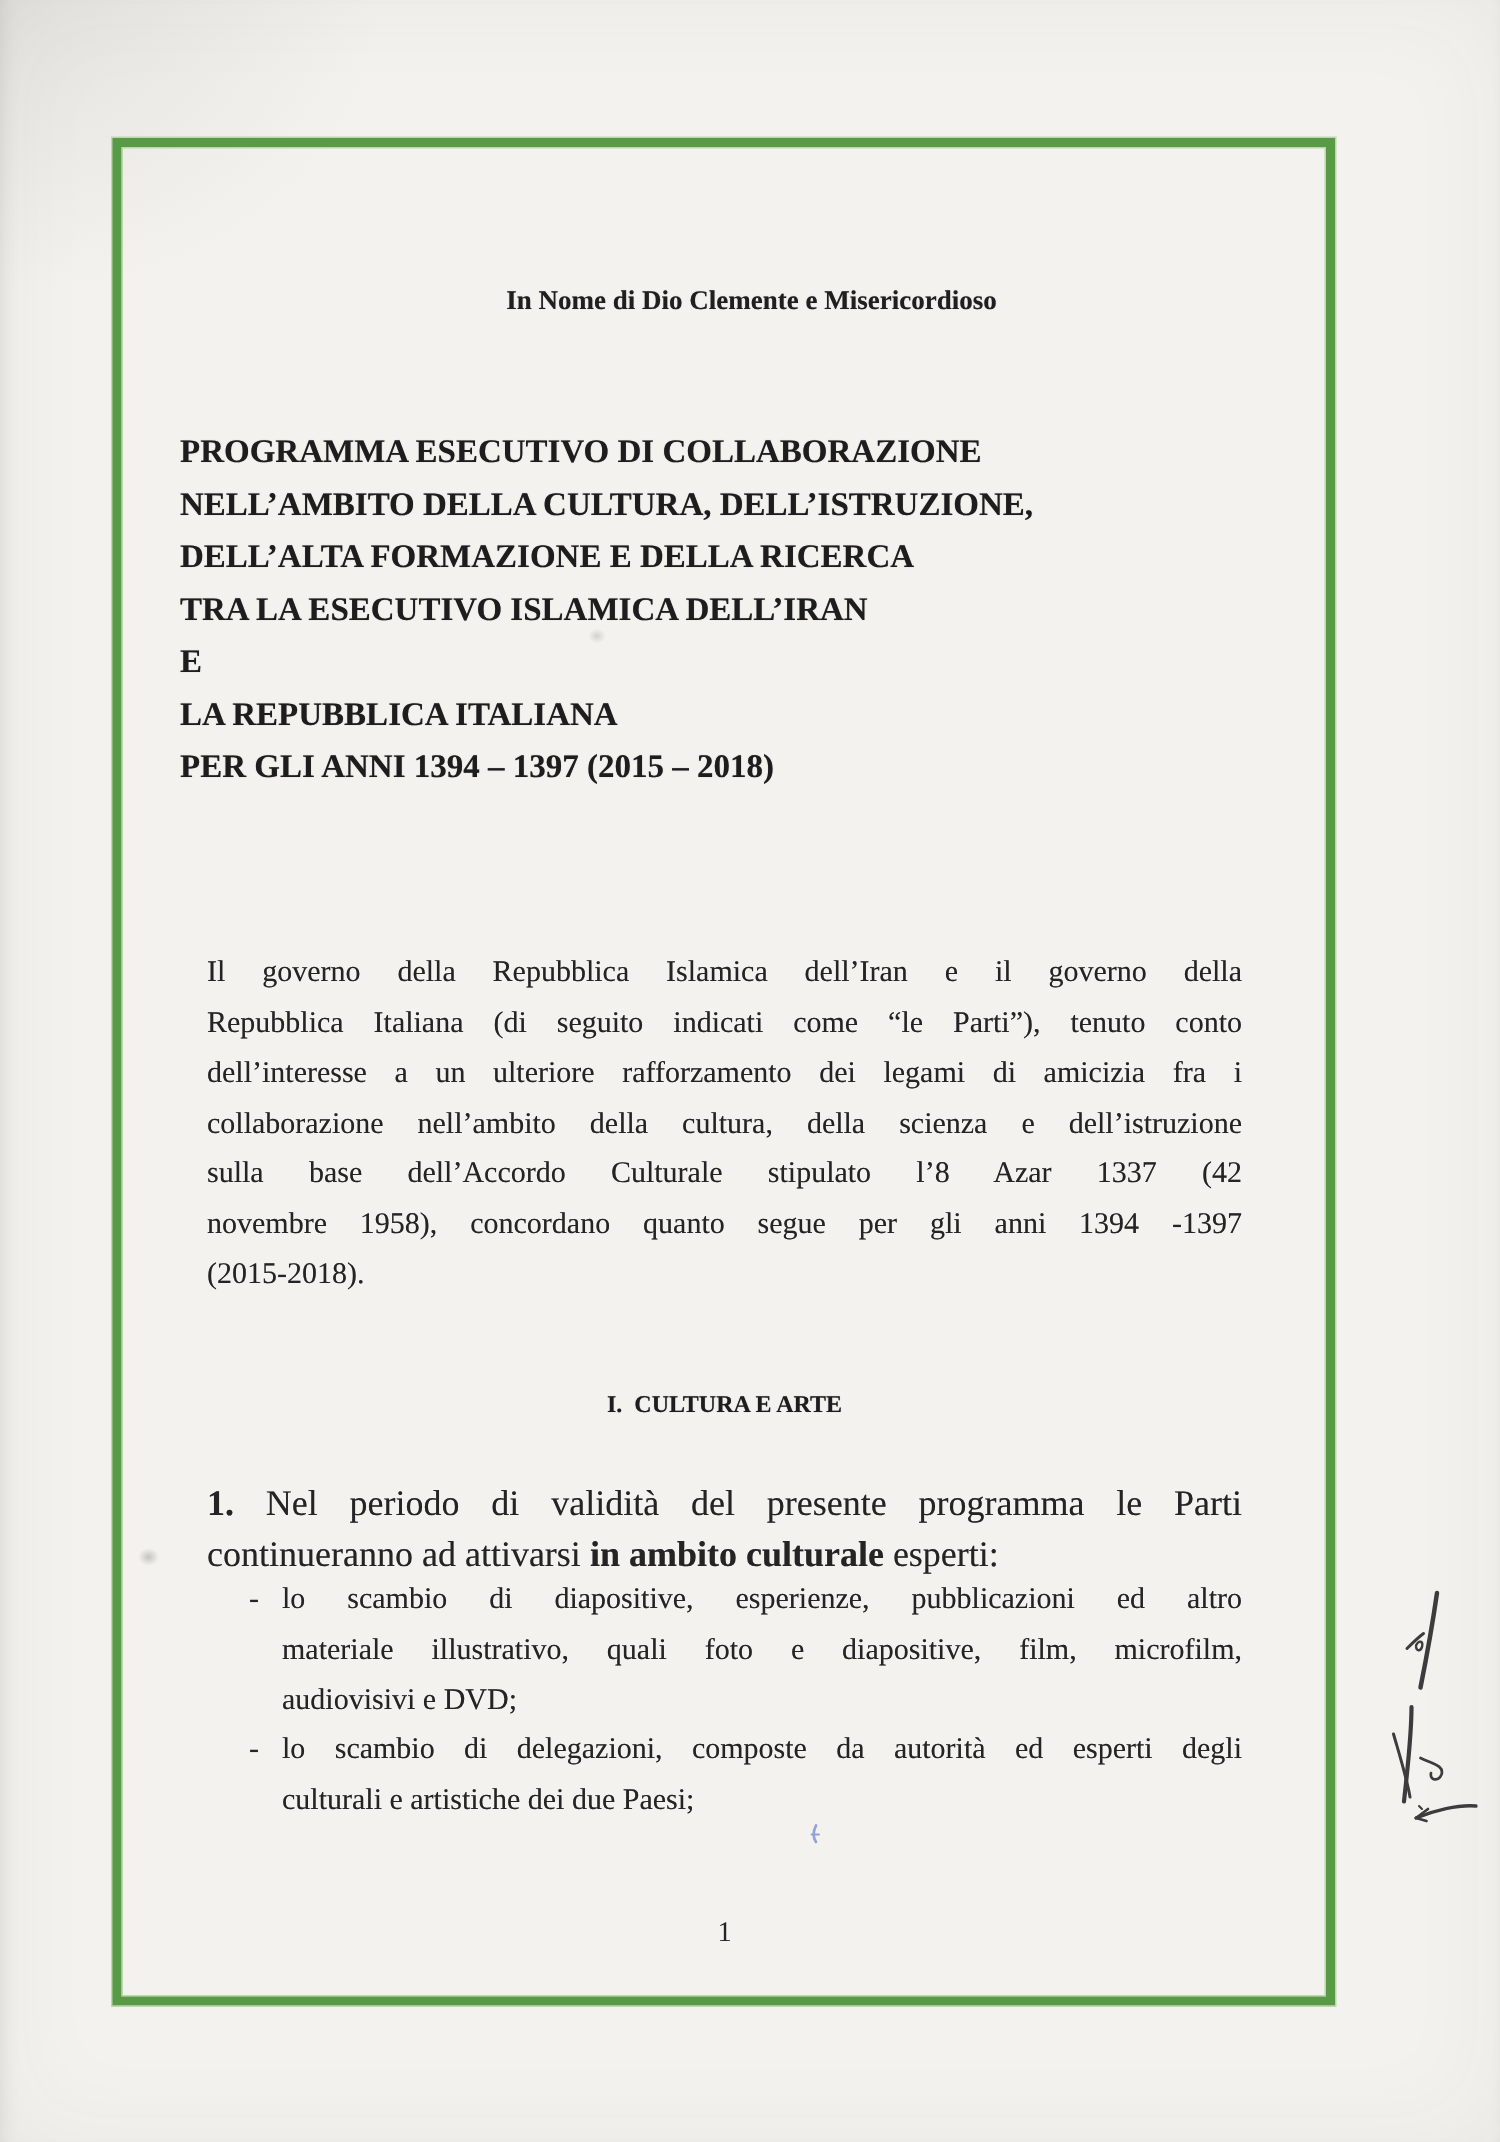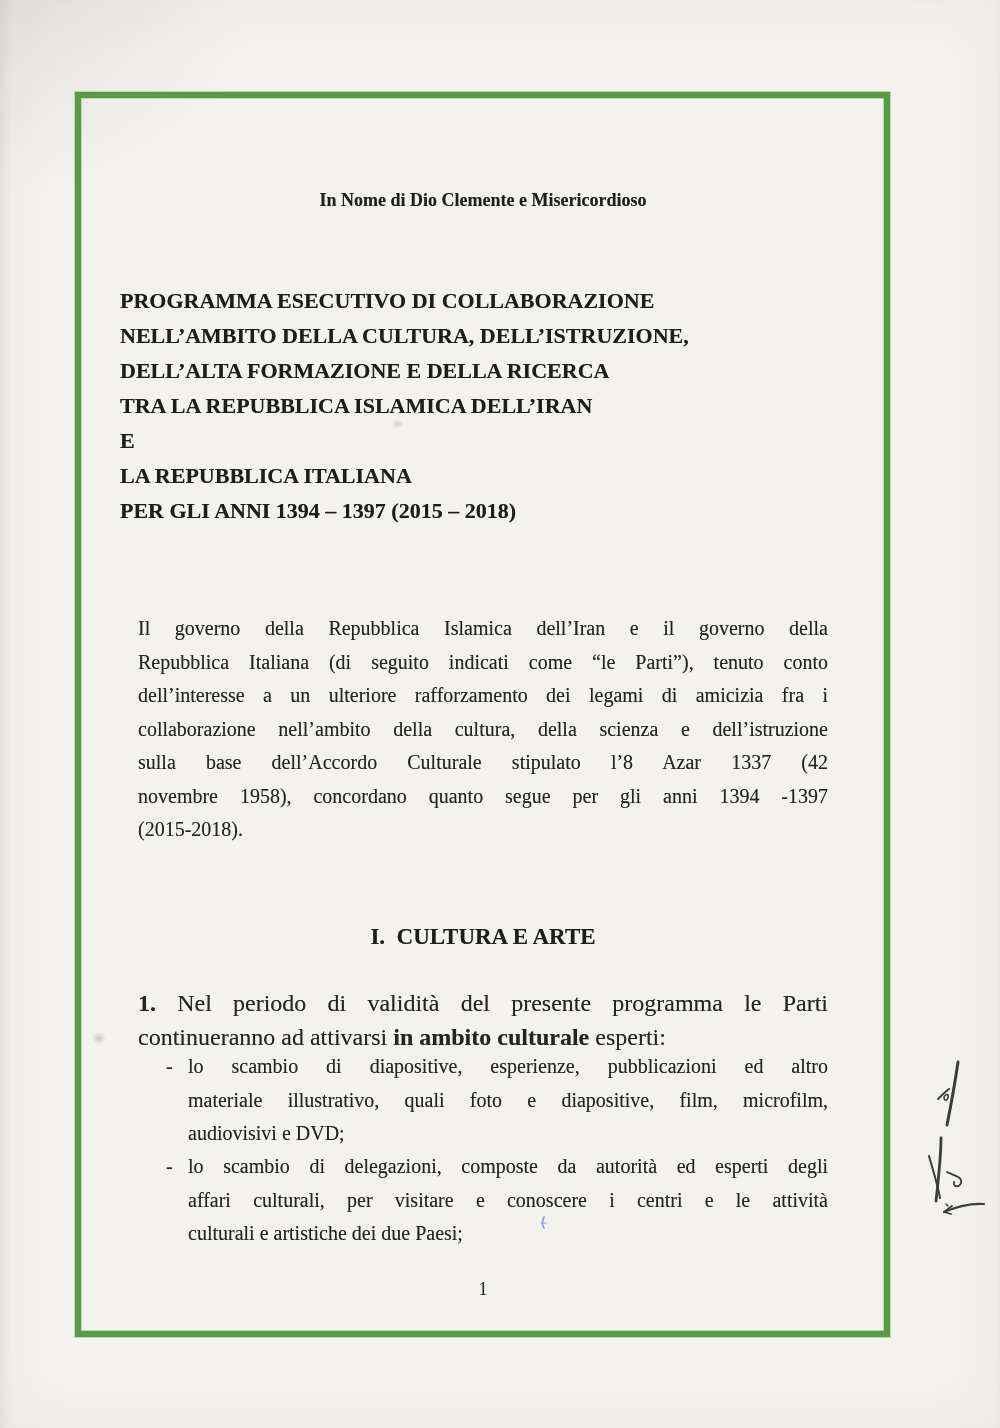--- a/index.html
+++ b/index.html
@@ -24,49 +24,49 @@
   }
   .frame {
     position: absolute;
     left: 75px; top: 92px;
     width: 815px; height: 1245px;
     border: 6px solid #589a46;
     box-shadow: inset 0 0 0 1px #bdd6ad, 0 0 0 1px #bdd6ad;
   }
   .bismillah {
     position: absolute;
-    left: 138px; top: 188px; width: 690px;
+    left: 156px; top: 188px; width: 690px;
     text-align: center;
     font-weight: bold;
     font-size: 18px; line-height: 24px;
     color: #1f1f1f;
     text-shadow: 0 0 0.5px rgba(40,40,40,0.5);
   }
   .title-block {
     position: absolute;
     left: 120px; top: 283px; width: 726px;
     font-weight: bold;
     font-size: 22px; line-height: 35px;
     color: #1d1d1d;
     text-shadow: 0 0 0.5px rgba(30,30,30,0.55);
   }
   .intro {
     position: absolute;
-    left: 138px; top: 612px; width: 690px;
+    left: 138px; top: 632px; width: 690px;
     font-size: 20px; line-height: 33.5px;
     text-shadow: 0 0 0.4px rgba(45,45,45,0.45);
   }
   .jline { text-align: justify; text-align-last: justify; }
   .jline.last { text-align-last: left; }
   .section-heading {
     position: absolute;
     left: 138px; top: 925px; width: 690px;
     text-align: center;
     font-weight: bold;
-    font-size: 23px; line-height: 24px;
+    font-size: 16px; line-height: 24px;
     color: #1d1d1d;
     white-space: pre-wrap;
     text-shadow: 0 0 0.5px rgba(30,30,30,0.5);
   }
   .para1 {
     position: absolute;
     left: 138px; top: 987px; width: 690px;
     font-size: 24px; line-height: 33.5px;
     text-shadow: 0 0 0.4px rgba(45,45,45,0.45);
   }
@@ -107,21 +107,21 @@
 
   <div class="frame"></div>
 
   <div class="bismillah">In Nome di Dio Clemente e Misericordioso</div>
 
   <div class="title-block">
 
   <div class="title-line">PROGRAMMA ESECUTIVO DI COLLABORAZIONE</div>
       <div class="title-line">NELL’AMBITO DELLA CULTURA, DELL’ISTRUZIONE,</div>
       <div class="title-line">DELL’ALTA FORMAZIONE E DELLA RICERCA</div>
-      <div class="title-line">TRA LA REPUBBLICA ISLAMICA DELL’IRAN</div>
+      <div class="title-line">TRA LA ESECUTIVO ISLAMICA DELL’IRAN</div>
       <div class="title-line">E</div>
       <div class="title-line">LA REPUBBLICA ITALIANA</div>
       <div class="title-line last">PER GLI ANNI 1394 – 1397 (2015 – 2018)</div>
     </div>
 
   <div class="intro">
 
   <div class="jline">Il governo della Repubblica Islamica dell’Iran e il governo della</div>
       <div class="jline">Repubblica Italiana (di seguito indicati come “le Parti”), tenuto conto</div>
       <div class="jline">dell’interesse a un ulteriore rafforzamento dei legami di amicizia fra i</div>
@@ -146,21 +146,20 @@
         <div class="jline">materiale illustrativo, quali foto e diapositive, film, microfilm,</div>
         <div class="jline last">audiovisivi e DVD;</div>
       </div>
   </div>
 
   <div class="list-item item-1">
     <span class="bullet">-</span>
     <div>
 
     <div class="jline">lo scambio di delegazioni, composte da autorità ed esperti degli</div>
-        <div class="jline">affari culturali, per visitare e conoscere i centri e le attività</div>
         <div class="jline last">culturali e artistiche dei due Paesi;</div>
       </div>
   </div>
 
   <div class="page-number">1</div>
 
   <svg class="signature" viewBox="0 0 85 180" fill="none" stroke="#1d1d1d" stroke-linecap="round">
     <path d="M43 17 C40 38, 36 60, 32 80" stroke-width="3"></path>
     <path d="M23 54 C27 50, 30 47, 34 44" stroke-width="2"></path>
     <path d="M29 52 C31 48, 34 49, 33 53 C32 56, 29 56, 29 52" stroke-width="1.6"></path>

